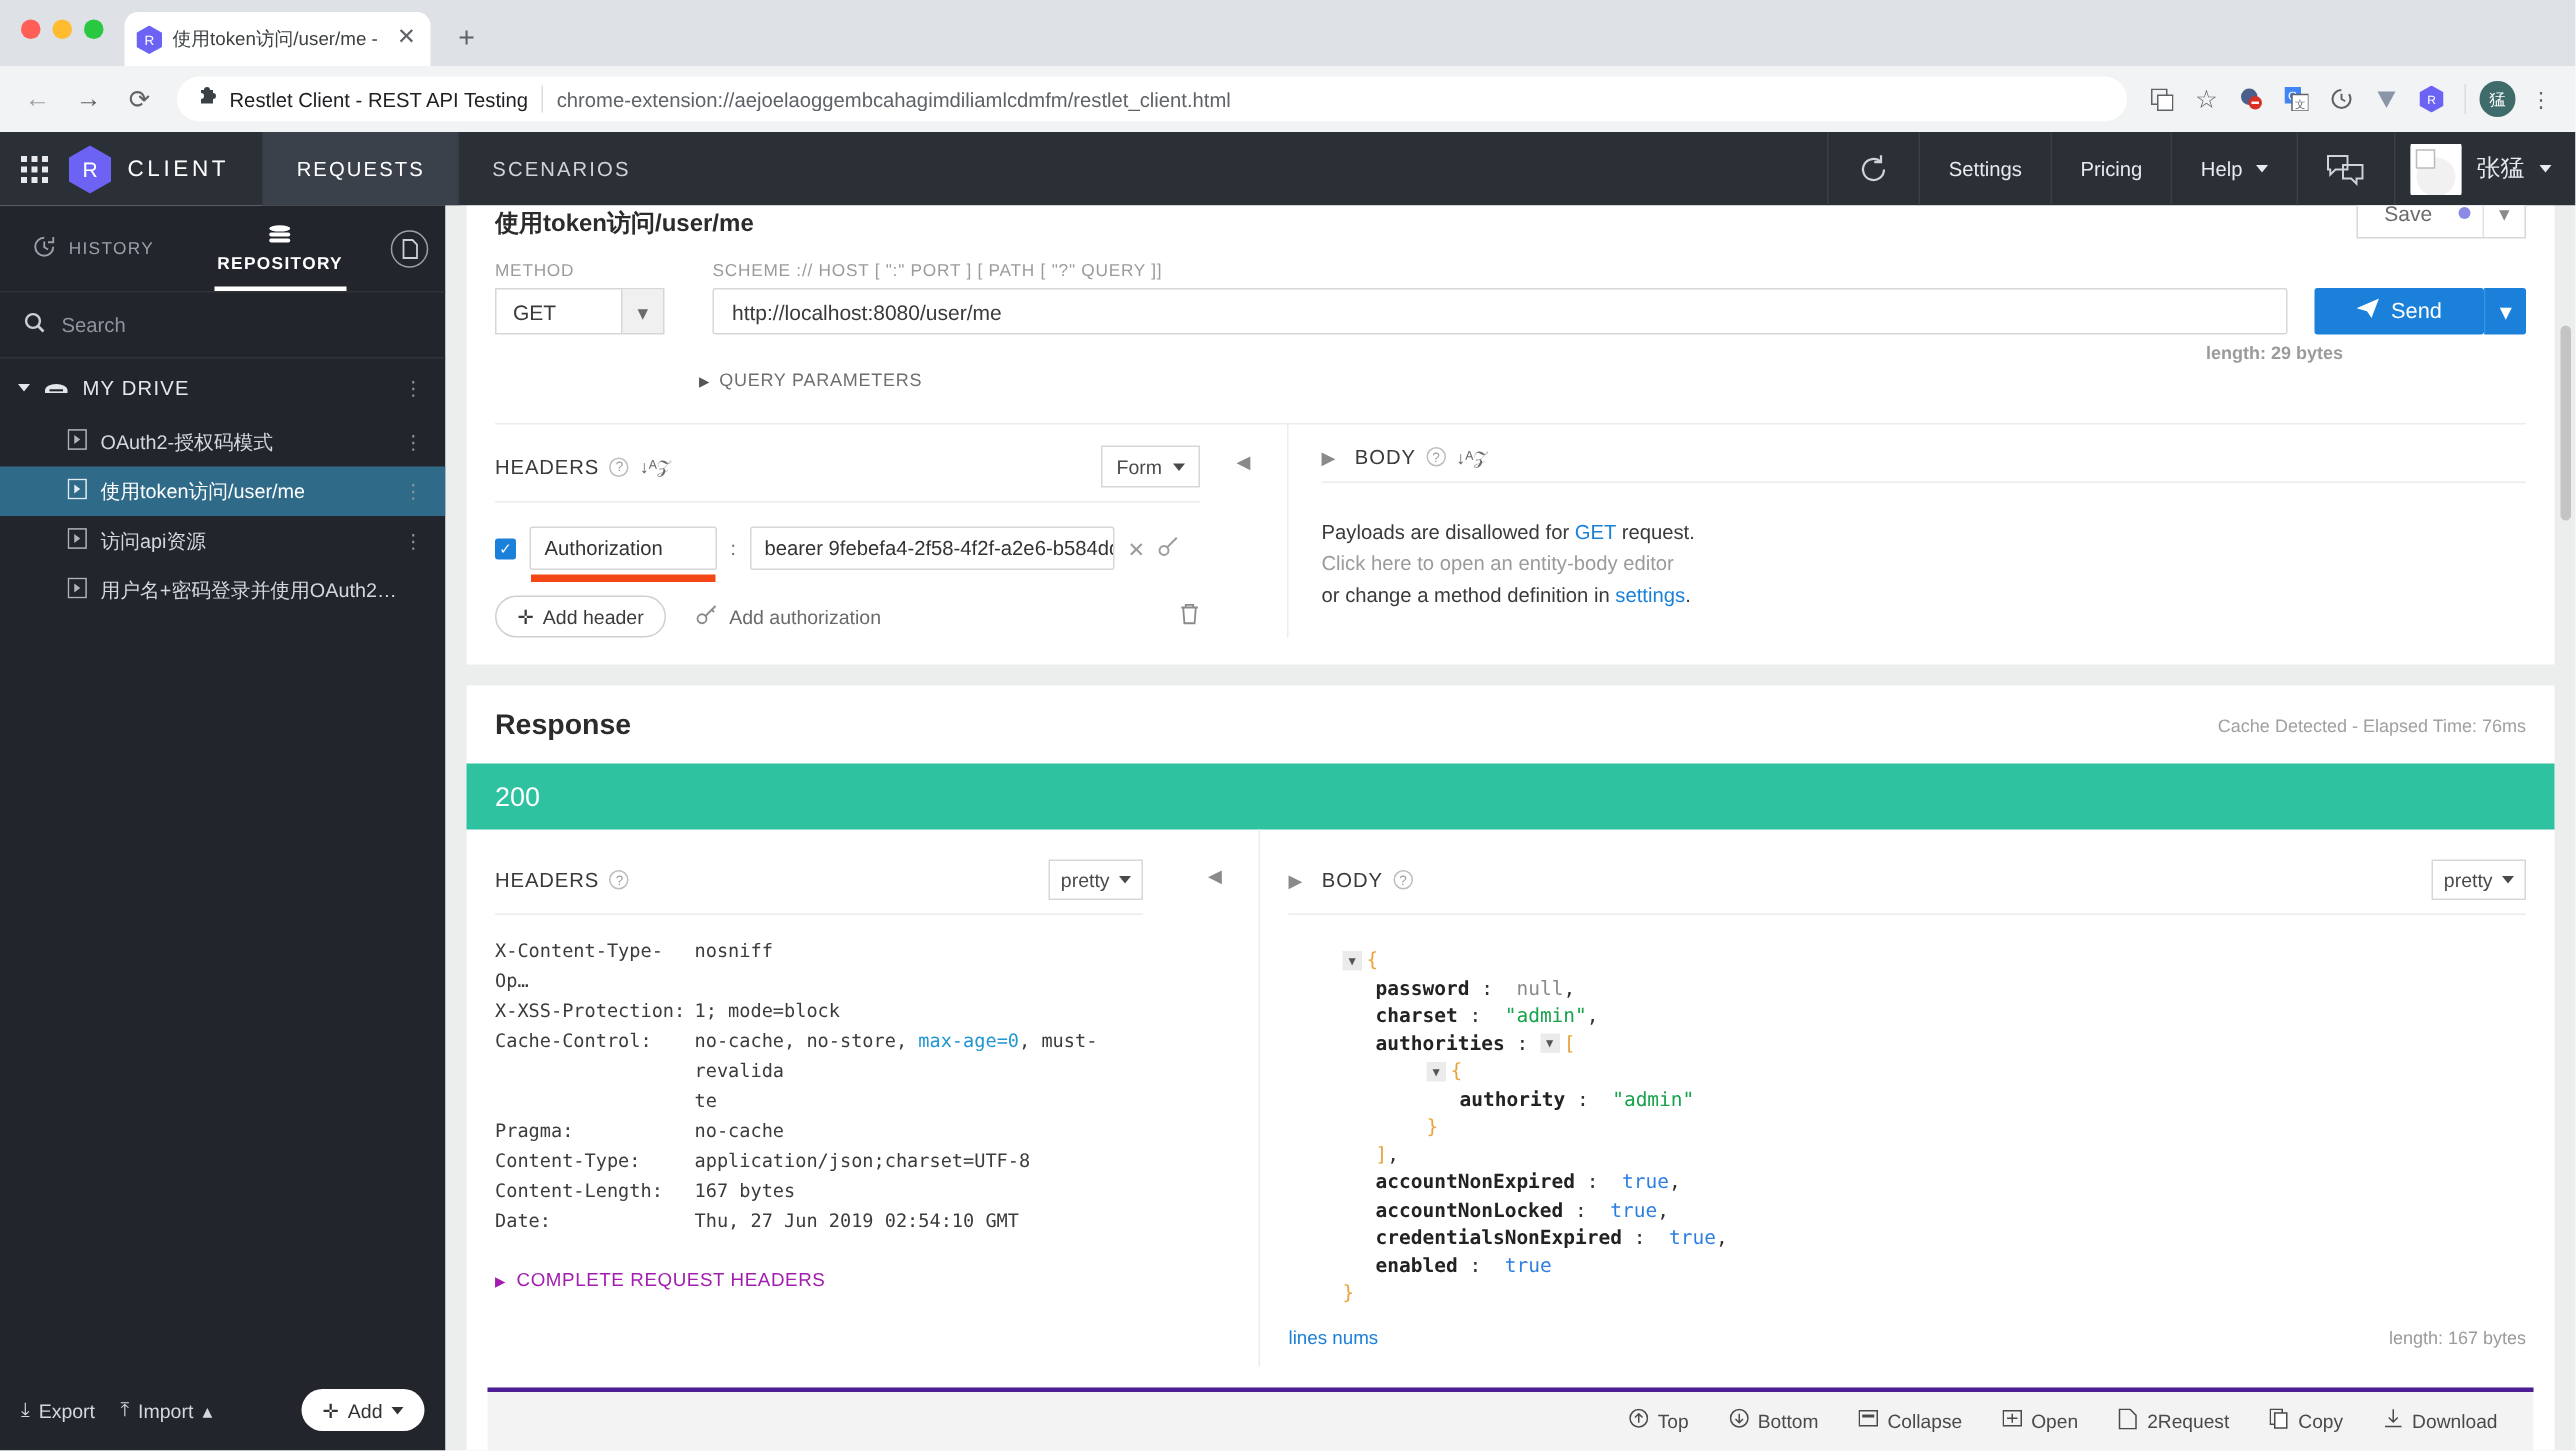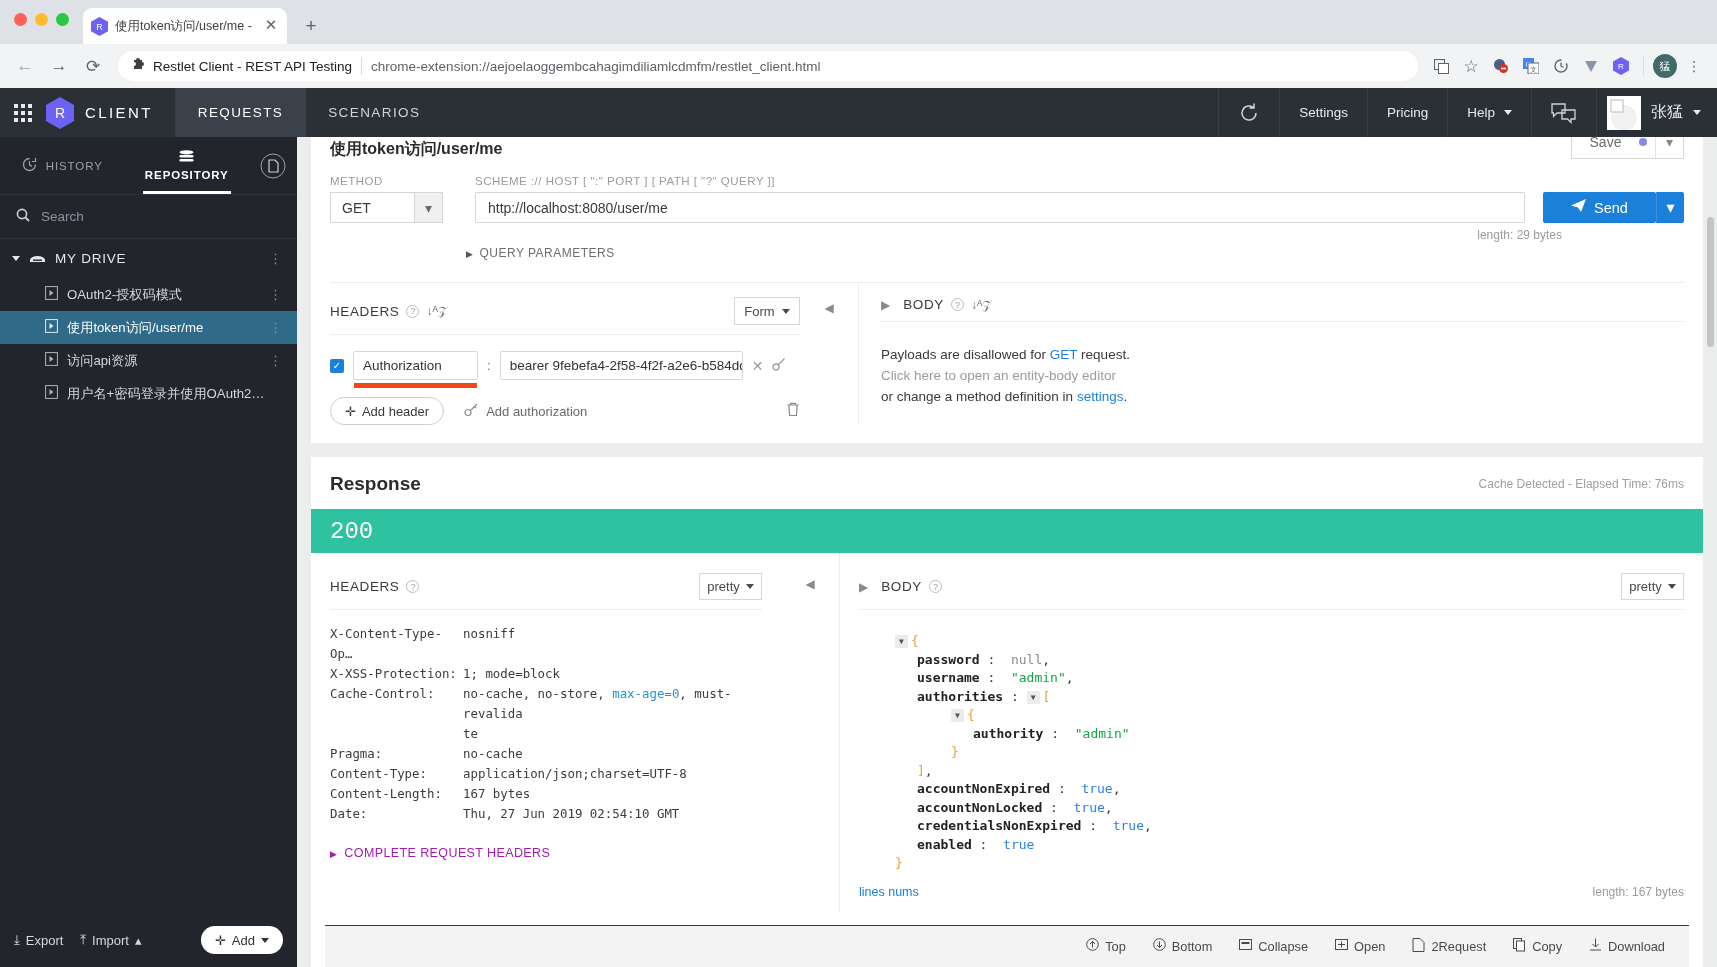--- a/index.html
+++ b/index.html
@@ -101,21 +101,21 @@
     font-size:14px; color:#3a3a3a; background:#fff; }
   .method-sel .mv { flex:1; padding-left:11px; }
   .method-sel .md { width:28px;height:100%; background:#f0f0f0; border-left:1px solid #d7d7d7;
     display:flex; align-items:center; justify-content:center; color:#6a6a6a; }
   .url-input { flex:1; height:31px; border:1px solid #d7d7d7; margin-left:32px; display:flex; align-items:center;
     padding-left:12px; font-size:14px; color:#3a3a3a; border-radius:2px; }
   .send-btn { width:113px; height:31px; background:#1a80d9; color:#fff; display:flex; align-items:center;
     justify-content:center; gap:8px; font-size:14.5px; margin-left:18px; border-radius:2px; }
   .send-dd { width:28px; height:31px; background:#1a80d9; color:#fff; border-left:1px solid #3b93e0;
     display:flex; align-items:center; justify-content:center; border-radius:0 2px 2px 0;}
-  .len-line { text-align:right; font-size:12px; color:#9b9b9b; margin-top:5px; padding-right:122px; }
+  .len-line { text-align:right; font-size:12px; color:#9b9b9b; margin-top:5px; padding-right:122px;font-weight:bold; }
   .qp { font-size:12px; color:#6e6e6e; letter-spacing:.5px; margin-top:4px; padding-left:136px; }
   .qp .tri { font-size:9px; margin-right:6px; color:#555; }
 
   .hb-wrap { display:flex; margin-top:22px; border-top:1px solid #ececec; padding-top:0; }
   .hb-left { width:470px; padding-top:14px; }
   .hb-mid { width:58px; display:flex; align-items:flex-start; justify-content:center; gap:0;
     padding-top:18px; color:#8a8a8a; font-size:12px; }
   .hb-right { flex:1; padding-top:14px; border-left:1px solid #ececec; padding-left:22px; }
   .sect-head { display:flex; align-items:center; gap:7px; border-bottom:1px solid #ececec; padding-bottom:9px; }
   .sect-title { font-size:13.5px; color:#3a3a3a; letter-spacing:.6px; }
@@ -143,21 +143,21 @@
   .bodymsg { font-size:13.5px; color:#3a3a3a; margin-top:22px; line-height:21px; }
   .bodymsg .gray { color:#9b9b9b; }
   .lnk { color:#1a80d9; }
 
   
   .resp-card { margin:14px 14px 0 14px; background:#fff; }
   .resp-head { display:flex; align-items:center; padding:16px 19px 14px 19px; }
   .resp-title { font-size:19px; color:#2b2b2b; font-weight:bold; }
   .resp-meta { margin-left:auto; font-size:12px; color:#a0a0a0; }
   .status { background:#2ec2a1; color:#fff; height:44px; display:flex; align-items:center;
-    padding-left:19px; font-size:24px; font-family:Liberation Mono, monospace; }
+    padding-left:19px; font-size:18px; font-family:Liberation Sans, sans-serif; }
   .resp-body { display:flex; }
   .rb-left { width:470px; padding:20px 19px 0 19px; }
   .rb-mid { width:58px; display:flex; justify-content:center; padding-top:24px; color:#8a8a8a; font-size:12px;}
   .rb-right { flex:1; border-left:1px solid #ececec; padding:20px 19px 0 19px; }
   .prettysel { margin-left:auto; width:63px; height:27px; border:1px solid #d7d7d7; display:flex;
     align-items:center; justify-content:center; gap:6px; font-size:13px; color:#4a4a4a; }
   .hdr-list { font-family:"DejaVu Sans Mono", monospace; font-size:12.4px; color:#3c3c3c;
     line-height:20px; margin-top:14px; }
   .hdr-list .r { display:flex; }
   .hdr-list .k { width:133px; flex:none; }
@@ -172,21 +172,21 @@
   .json .str { color:#16a34a; }
   .json .bool { color:#2f7fe0; }
   .json .null { color:#8a8a8a;text-align:center; }
   .json .brc { color:#e8a33d; }
   .tri-t { display:inline-block; width:13px; height:13px; background:#ebebeb; color:#555; font-size:8px;
     text-align:center; line-height:13px; vertical-align:middle; margin-right:3px; }
   .json-foot { display:flex; align-items:center; margin-top:12px; padding-bottom:12px; }
   .lines-nums { color:#1a80d9; font-size:12.5px; }
   .jlen { margin-left:auto; font-size:12px; color:#9b9b9b; }
 
-  .bottombar { height:42px; background:#f3f3f3; border-top:1px solid #4c1d95; display:flex;
+  .bottombar { height:42px; background:#f3f3f3; border-top:3px solid #4c1d95; display:flex;
     align-items:center; justify-content:flex-end; gap:27px; padding-right:24px; margin:14px 14px 0 14px;
     font-size:12.8px; color:#4a4a4a; }
   .bb-item { display:flex; align-items:center; gap:6px; }
   .footer-arrow { height:22px; background:#eceded; display:flex; align-items:center; justify-content:center;
     color:#8a8a8a; font-size:11px; }
   .scroll-track { position:absolute; right:1px; top:0; width:9px; height:100%; }
   .scroll-thumb { position:absolute; right:2px; width:7px; background:#c4c4c4; border-radius:4px; }
 </style>
 </head>
 <body>
@@ -620,21 +620,21 @@
             <span class="qmark">?</span>
             <span class="prettysel">
               <span>pretty</span>
               <span class="caret"></span>
             </span>
           </div>
 
           <div class="json">
             <div><span class="tri-t">▼</span><span class="brc">{</span></div>
             <div style="padding-left:22px;"><span class="key">password</span> : &nbsp;<span class="null">null</span>,</div>
-            <div style="padding-left:22px;"><span class="key">username</span> : &nbsp;<span class="str">"admin"</span>,</div>
+            <div style="padding-left:22px;"><span class="key">charset</span> : &nbsp;<span class="str">"admin"</span>,</div>
             <div style="padding-left:22px;"><span class="key">authorities</span> : <span class="tri-t">▼</span><span class="brc">[</span></div>
             <div style="padding-left:56px;"><span class="tri-t">▼</span><span class="brc">{</span></div>
             <div style="padding-left:78px;"><span class="key">authority</span> : &nbsp;<span class="str">"admin"</span></div>
             <div style="padding-left:56px;"><span class="brc">}</span></div>
             <div style="padding-left:22px;"><span class="brc">]</span>,</div>
             <div style="padding-left:22px;"><span class="key">accountNonExpired</span> : &nbsp;<span class="bool">true</span>,</div>
             <div style="padding-left:22px;"><span class="key">accountNonLocked</span> : &nbsp;<span class="bool">true</span>,</div>
             <div style="padding-left:22px;"><span class="key">credentialsNonExpired</span> : &nbsp;<span class="bool">true</span>,</div>
             <div style="padding-left:22px;"><span class="key">enabled</span> : &nbsp;<span class="bool">true</span></div>
             <div><span class="brc">}</span></div>

